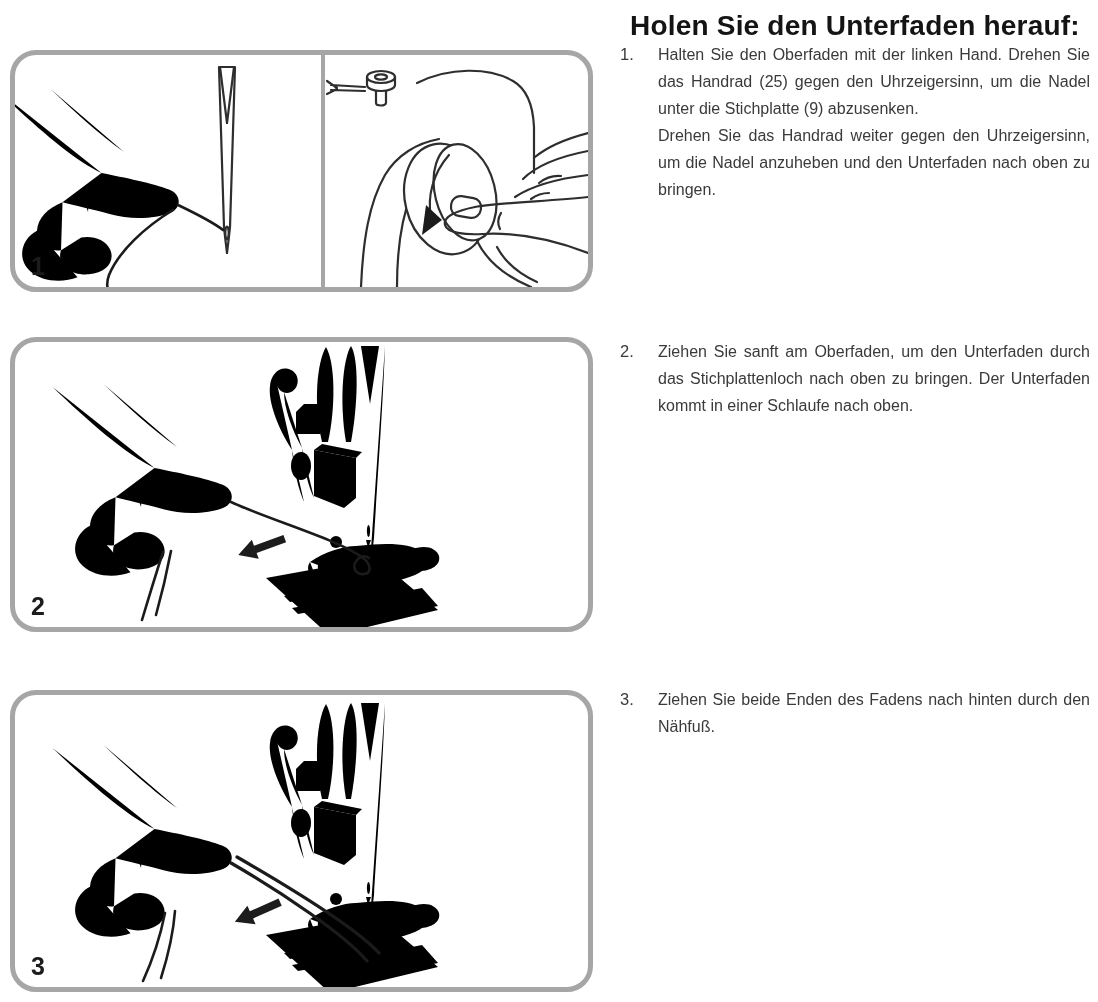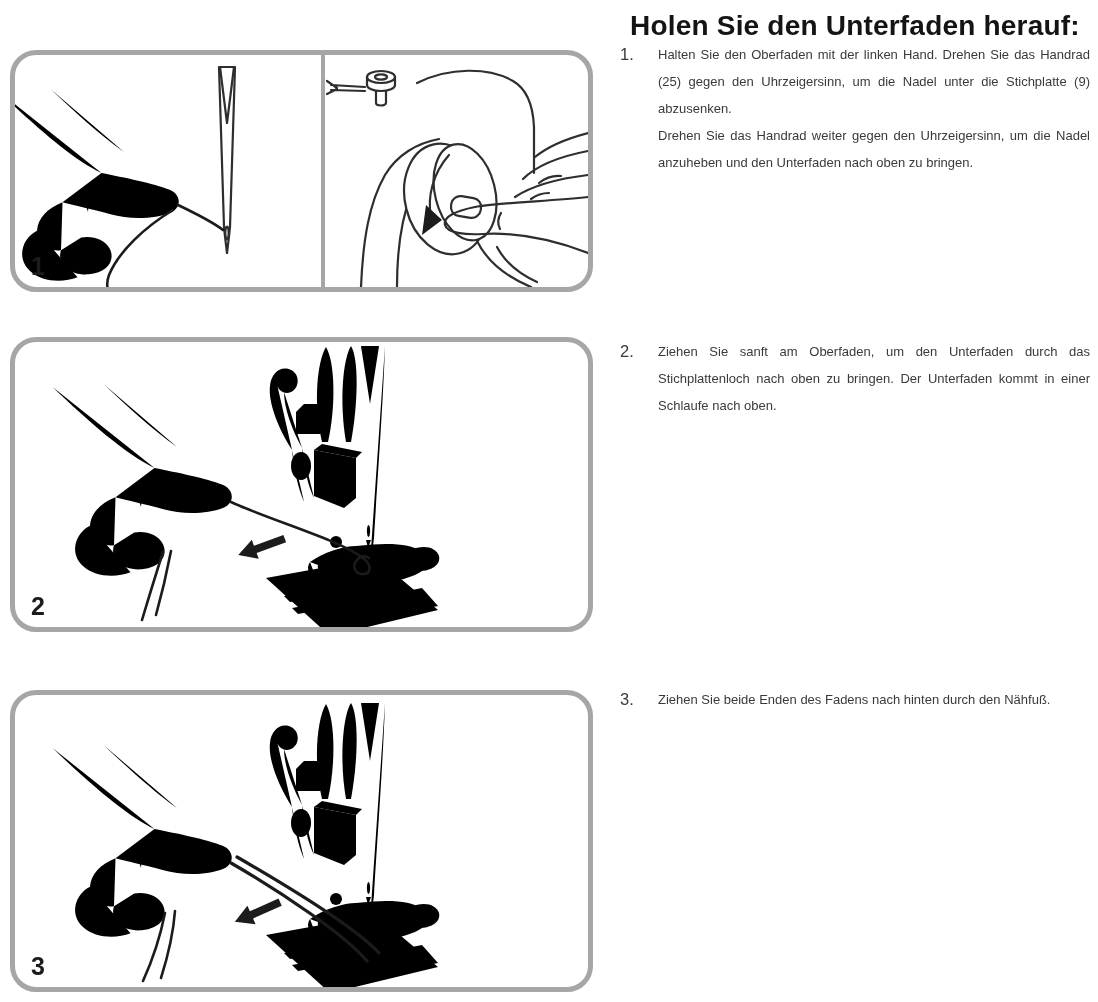--- a/index.html
+++ b/index.html
@@ -17,21 +17,21 @@
   .fig-num{position:absolute;left:16px;bottom:8px;font-size:25px;font-weight:bold;
            color:#1c1c1c;line-height:1;}
 
   
   .text-col{position:absolute;left:620px;top:0;width:470px;}
   .heading{position:absolute;top:2px;left:2px;margin:8px;font-size:28px;font-weight:bold;
            color:#141414;letter-spacing:.2px;white-space:nowrap;}
   .step{position:absolute;left:0;width:470px;display:flex;align-items:flex-start;}
   #step1{top:41px;} #step2{top:338px;} #step3{top:686px;}
   .step-num{width:38px;flex:none;font-size:16.5px;line-height:27px;color:#3a3a3a;}
-  .step-text{margin:0;width:432px;font-size:13px;line-height:27px;color:#3a3a3a;
+  .step-text{margin:0;width:432px;font-size:16px;line-height:27px;color:#3a3a3a;
              text-align:justify;white-space:pre-line;}
 
   
   .art path,.art rect,.art ellipse,.art circle,.art polygon,.art line{
       stroke:#2e2e2e;stroke-width:2.2;fill:none;stroke-linecap:round;stroke-linejoin:round;}
   .art .wfill{fill:#ffffff;}
   .art .thread{stroke:#1b1b1b;stroke-width:2.6;fill:none;}
   .art .thread-thick{stroke:#1b1b1b;stroke-width:3.2;fill:none;}
   .art .solid{fill:#1c1c1c;stroke:none;}
 </style>

